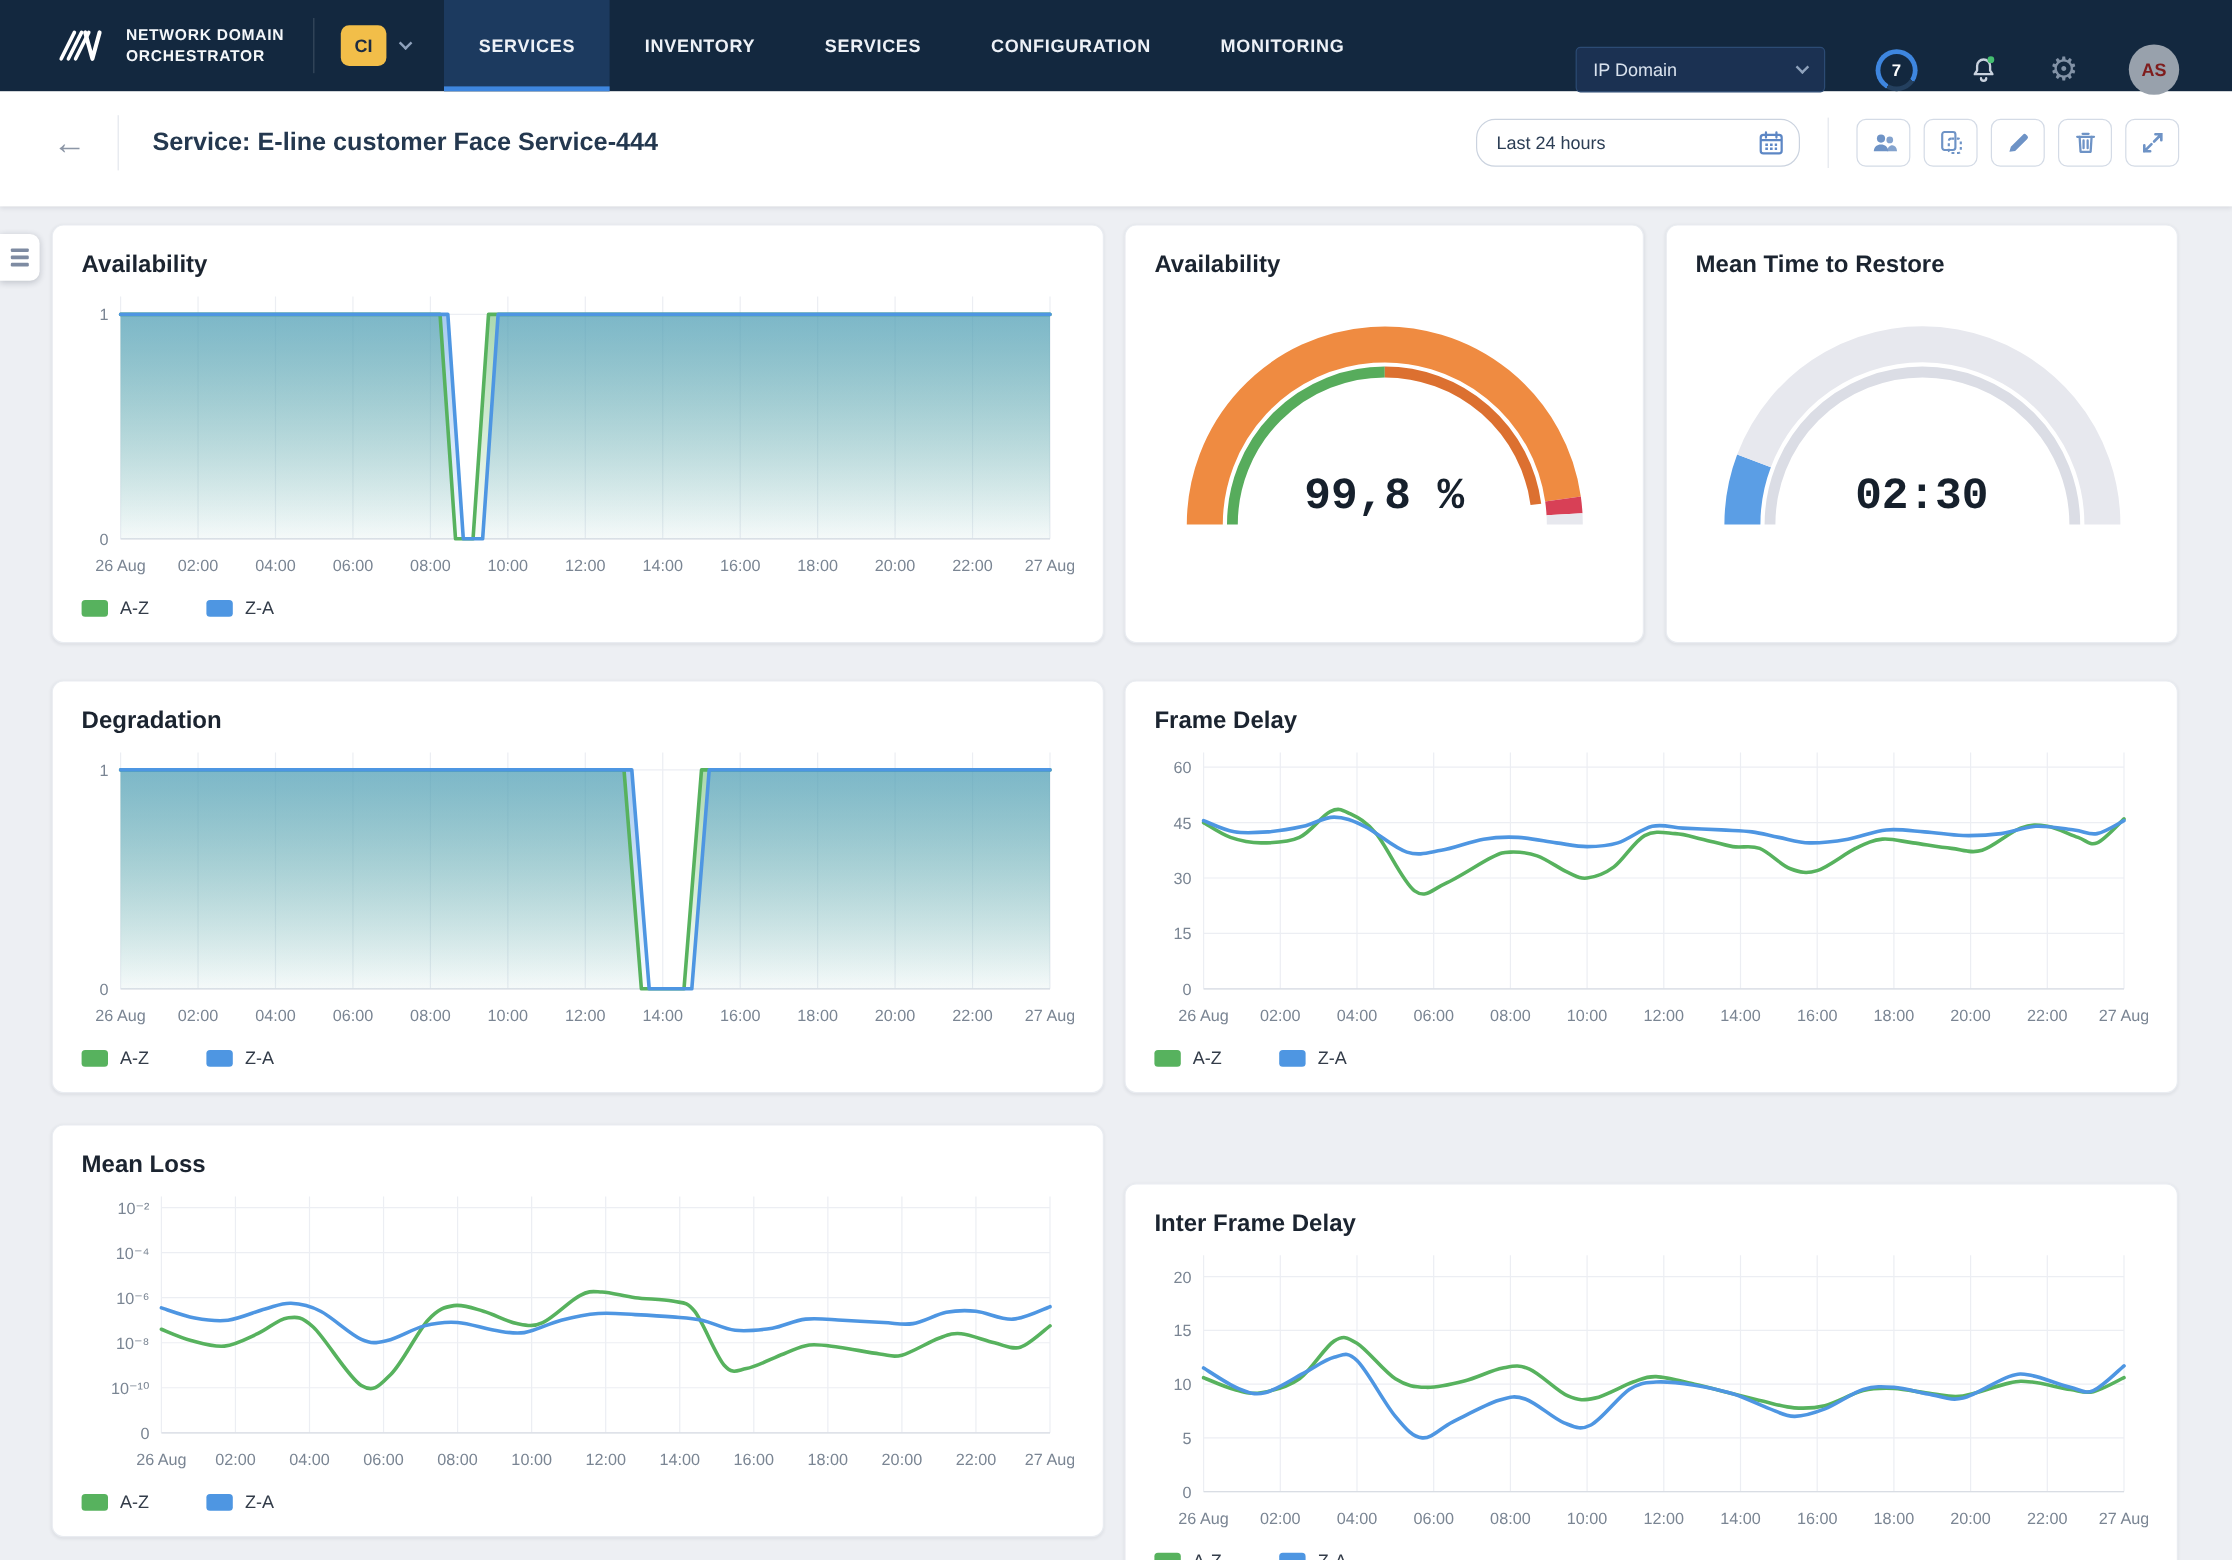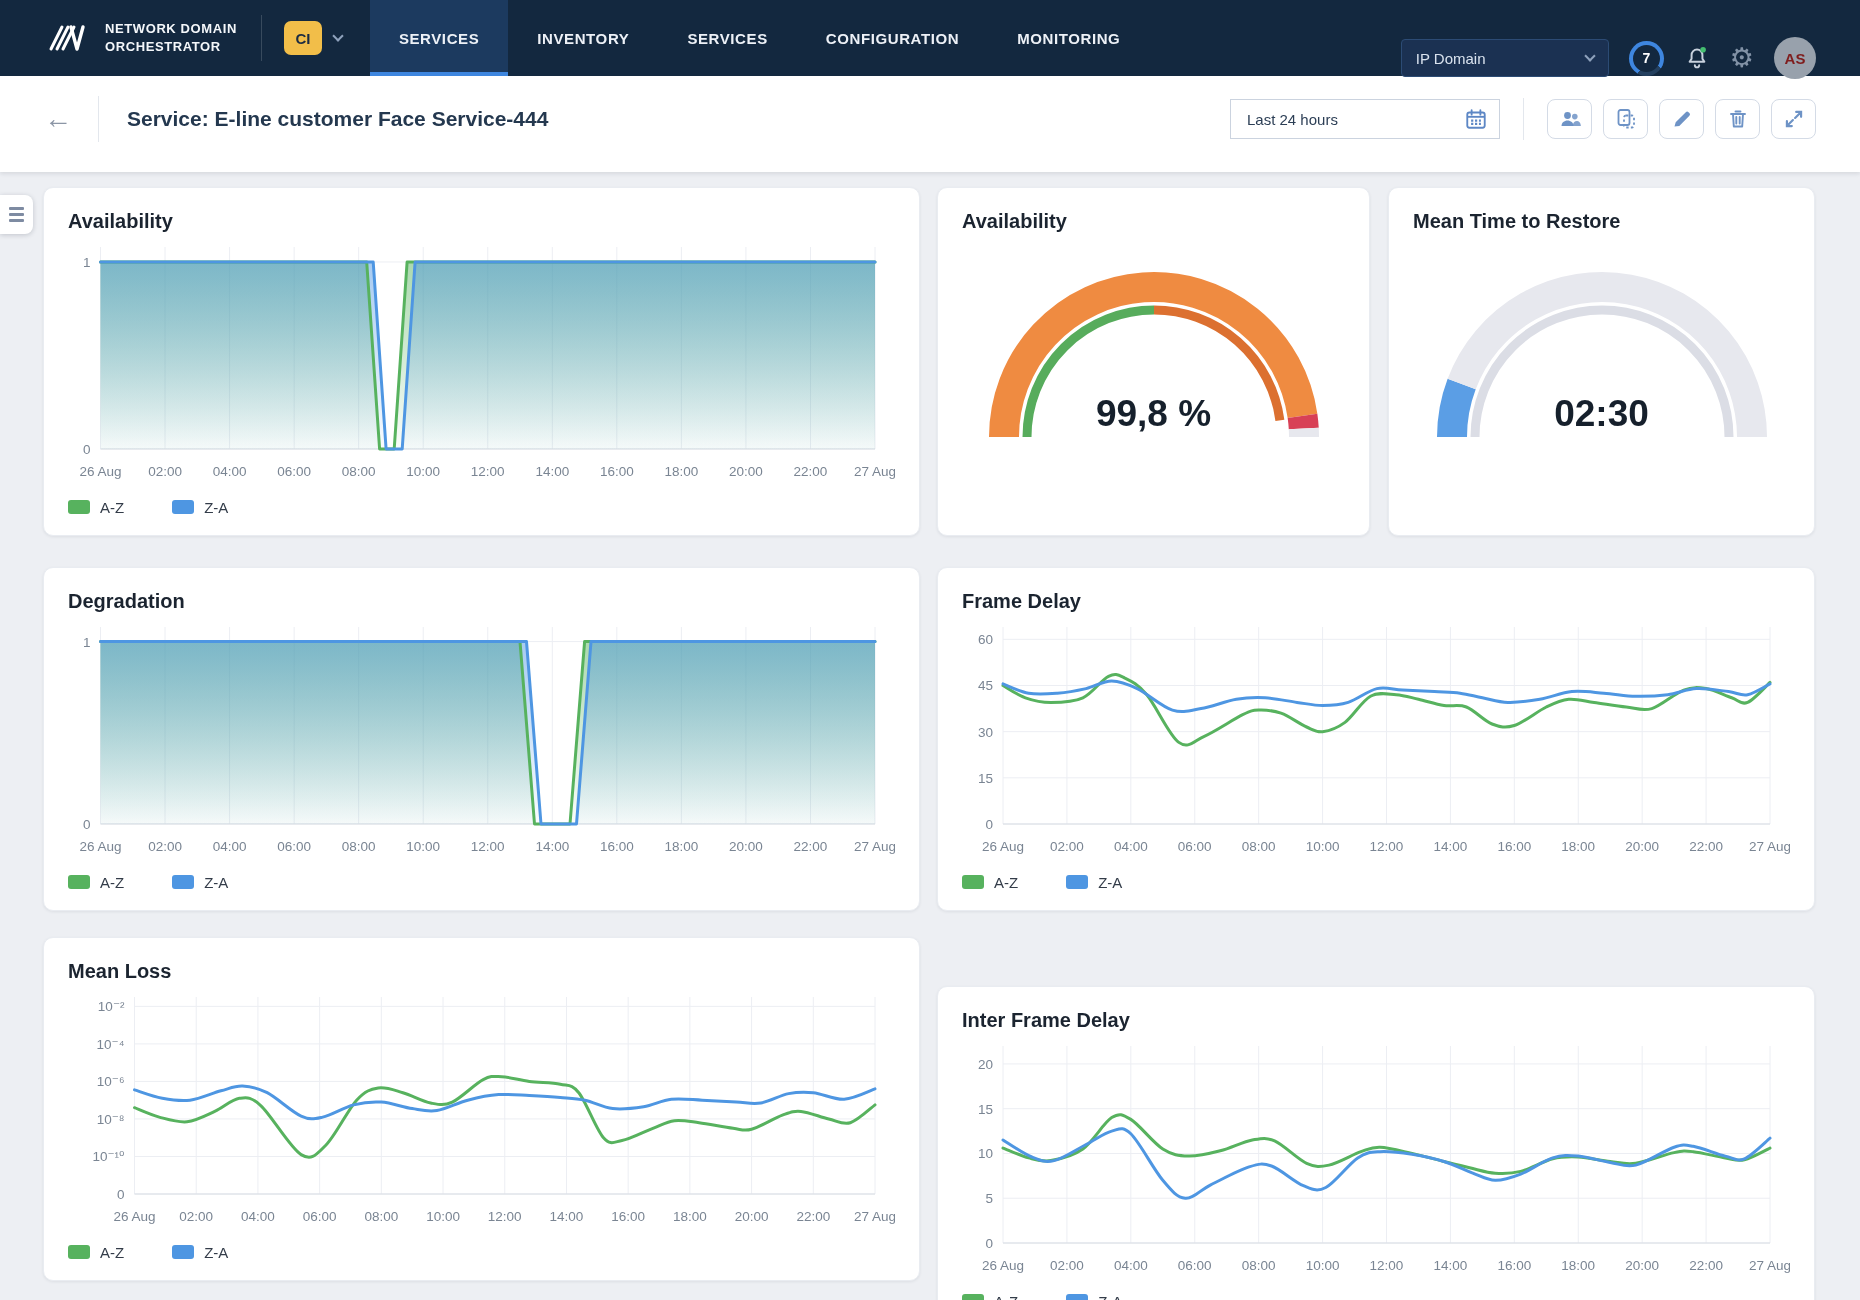--- a/index.html
+++ b/index.html
@@ -16,42 +16,42 @@
   .ci-badge { width:38px; height:34px; background:#F2BE49; border-radius:7px; color:#1B2B42;
               font-weight:bold; font-size:15px; display:flex; align-items:center; justify-content:center; }
   .chev { width:8px; height:8px; border-right:2px solid #8FA2BC; border-bottom:2px solid #8FA2BC;
           transform:rotate(45deg); margin-top:-4px; }
   .ci-wrap .chev { margin-left:12px; }
   .tabs { display:flex; margin-left:10px; }
   .tab { display:flex; align-items:center; padding:0 29px; font-size:15px; font-weight:bold;
          letter-spacing:.6px; color:#EDF1F7; position:relative; cursor:pointer; }
   .tab.active { background:#1C3A5F; }
   .tab.active::after { content:""; position:absolute; left:0; right:0; bottom:0; height:4px; background:#3E86DF; }
-  .nav-right { margin-left:auto; display:flex; align-items:center; gap:20px; padding-right:44px;margin-top:40px; }
+  .nav-right { margin-left:auto; display:flex; align-items:center; gap:42px; padding-right:44px;margin-top:40px; }
   .domain-select { display:flex; align-items:center; justify-content:space-between; width:208px; height:38px;
                    background:#1B3152; border:1px solid #2C4B74; border-radius:4px; padding:0 14px;
                    font-size:15px; color:#D9E2EE; cursor:pointer; }
   .ring { width:35px; height:35px; border-radius:50%;
           background:conic-gradient(from 210deg,#3E86DF 0 76%,#24405F 76% 100%);
           display:flex; align-items:center; justify-content:center; cursor:pointer; }
   .ring-inner { width:27px; height:27px; border-radius:50%; background:#13283F;
                 display:flex; align-items:center; justify-content:center; font-size:14px; font-weight:bold; color:#FFF; }
   .bell { position:relative; width:26px; height:26px; cursor:pointer; }
   .gear { font-size:27px; color:#8292A6; line-height:1; cursor:pointer; }
   .avatar { width:42px; height:42px; border-radius:50%; background:#98A1AC; color:#7f1d1d; font-weight:bold;
             font-size:15px; display:flex; align-items:center; justify-content:center; cursor:pointer; }
 
   
   .header { position:absolute; top:66px; left:0; right:0; height:106px; background:#fff;
             box-shadow:0 2px 4px rgba(20,30,50,.10); display:flex; align-items:center; padding:0 44px; z-index:5; }
   .back { font-size:28px; color:#8C96A6; cursor:pointer; line-height:1; }
   .h-divider { width:1px; height:46px; background:#E3E7ED; margin:0 28px 0 26px; }
   .title { font-size:21px; font-weight:bold; color:#24384F; }
   .h-right { margin-left:auto; display:flex; align-items:center; gap:11px; }
-  .time-range { width:270px; height:40px; border:1px solid #CBD3DF; border-radius:0; background:#fff;
+  .time-range { width:270px; height:40px; border:1px solid #CBD3DF; border-radius:16px; background:#fff;
                 display:flex; align-items:center; justify-content:space-between; padding:0 11px 0 16px;
                 font-size:15px; color:#2C3E55; cursor:pointer; }
   .h-sep { width:1px; height:42px; background:#E3E7ED; margin:0 12px; }
   .icon-btn { width:45px; height:40px; border:1px solid #D4DBE6; border-radius:8px; background:#fff;
               display:flex; align-items:center; justify-content:center; cursor:pointer; }
 
   
   .side-tab { position:absolute; left:0; top:195px; width:33px; height:39px; background:#fff;
               border-radius:0 8px 8px 0; box-shadow:0 1px 5px rgba(20,30,50,.20);
               display:flex; flex-direction:column; gap:3px; align-items:center; justify-content:center; cursor:pointer; z-index:4; }
@@ -71,21 +71,21 @@
   #card-availability-gauge { top:187px; left:937px;  width:433px; height:349px; }
   #card-mttr               { top:187px; left:1388px; width:427px; height:349px; }
   #card-degradation        { top:567px; left:43px;   width:877px; height:344px; }
   #card-frame-delay        { top:567px; left:937px;  width:878px; height:344px; }
   #card-frame-loss         { top:937px; left:43px;   width:877px; height:344px; }
   #card-ifd                { top:986px; left:937px;  width:878px; height:344px; }
 
   .gauge-wrap { position:relative; flex:1; display:flex; align-items:flex-start; justify-content:center; margin-top:14px; }
   svg.gauge { width:400px; height:205px; overflow:visible; }
   .gauge-value { position:absolute; top:146px; left:0; right:0; text-align:center;
-                 font-size:37px; font-weight:bold; color:#16202C; }
+                 font-size:37px; font-weight:bold; color:#16202C;font-family:Liberation Mono, monospace; }
 </style>
 </head>
 <body>
 
 <div class="page">
 
   <div class="navbar">
     <div class="brand">
       <svg width="44" height="40" viewBox="0 0 44 40">
         <path d="M5 31 L16 9 M11 31 L22 9 M17 31 L28 9" stroke="#fff" stroke-width="3" fill="none" stroke-linecap="round"></path>

